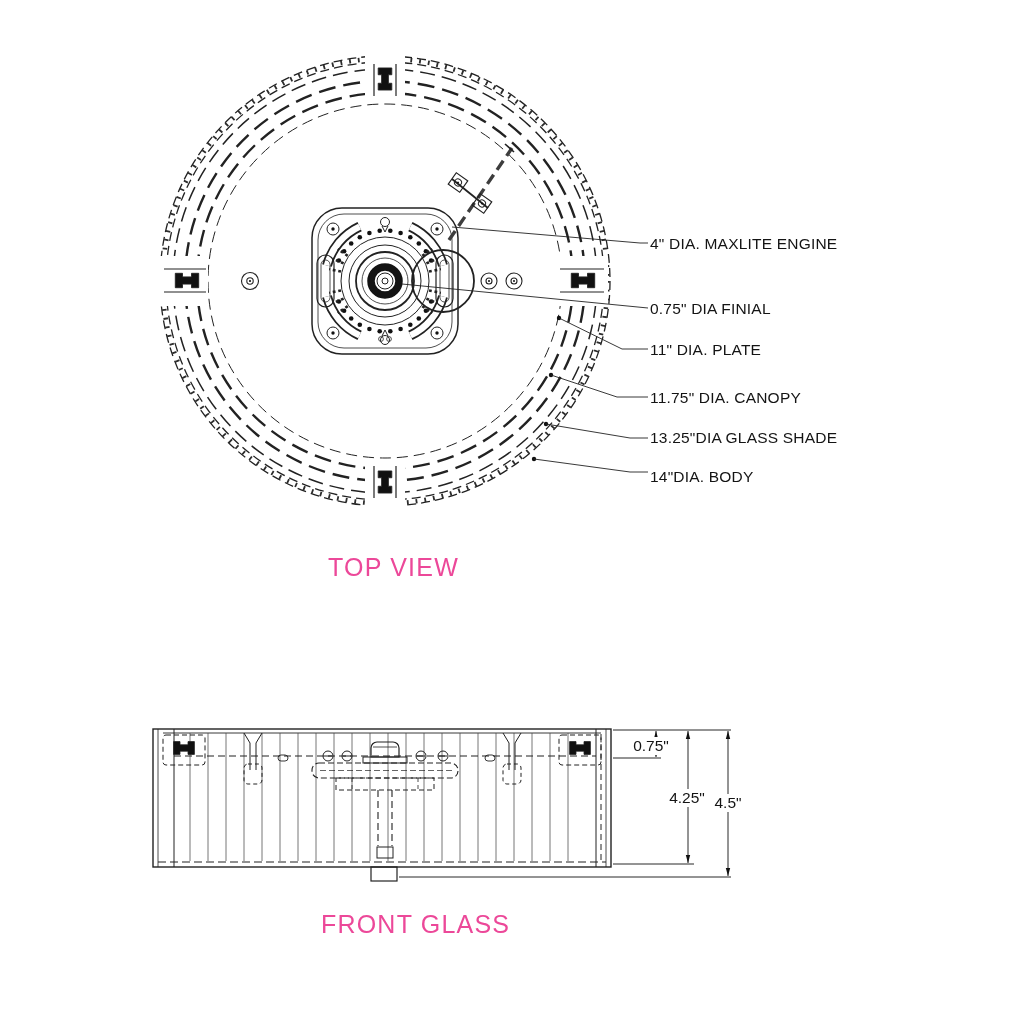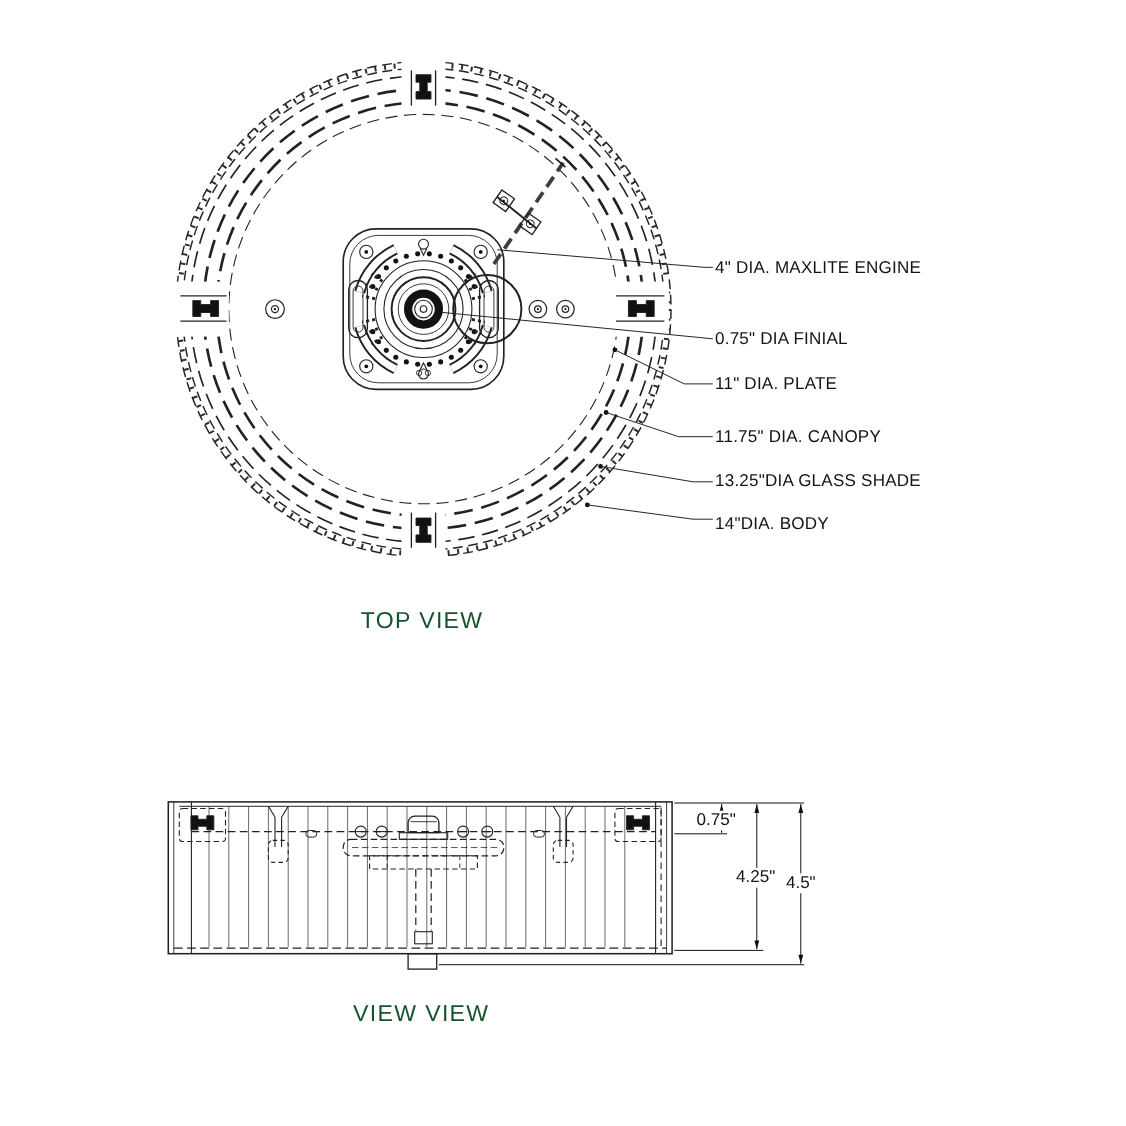--- a/index.html
+++ b/index.html
@@ -1,20 +1,20 @@
 <!DOCTYPE html>
 <html><head>
 <meta charset="utf-8">
 <style>
   html,body{margin:0;padding:0;background:#fff;}
   .canvas{position:relative;width:1024px;height:1024px;background:#ffffff;overflow:hidden;
           font-family:"Liberation Sans","DejaVu Sans",sans-serif;color:#161616;}
   svg{position:absolute;left:0;top:0;}
   .callout{position:absolute;font-size:15.5px;letter-spacing:.2px;white-space:nowrap;color:#141414;}
-  .caption{position:absolute;font-size:21px;letter-spacing:1.2px;color:#14532d;}
+  .caption{position:absolute;font-size:25px;letter-spacing:1.2px;color:#ec4899;}
   .dim{position:absolute;font-size:15.5px;background:#ffffff;padding:0 2px;white-space:nowrap;
        transform:translate(-50%,-50%);color:#141414;}
 </style>
 </head>
 <body>
 
 <div class="canvas">
 
 <svg width="1024" height="1024" viewBox="0 0 1024 1024">
   <defs>
@@ -300,18 +300,18 @@
 </svg>
 
   <div class="callout" style="left:650px;top:235px">4" DIA. MAXLITE ENGINE</div>
   <div class="callout" style="left:650px;top:300px">0.75" DIA FINIAL</div>
   <div class="callout" style="left:650px;top:341px">11" DIA. PLATE</div>
   <div class="callout" style="left:650px;top:389px">11.75" DIA. CANOPY</div>
   <div class="callout" style="left:650px;top:429px">13.25"DIA GLASS SHADE</div>
   <div class="callout" style="left:650px;top:468px">14"DIA. BODY</div>
 
   <div class="caption" style="left:328px;top:553px">TOP VIEW</div>
-  <div class="caption" style="left:321px;top:910px">VIEW VIEW</div>
+  <div class="caption" style="left:321px;top:910px">FRONT GLASS</div>
 
   <div class="dim" style="left:651px;top:746px">0.75"</div>
   <div class="dim" style="left:687px;top:798px">4.25"</div>
   <div class="dim" style="left:728px;top:803px">4.5"</div>
 </div>
 
 </body></html>

